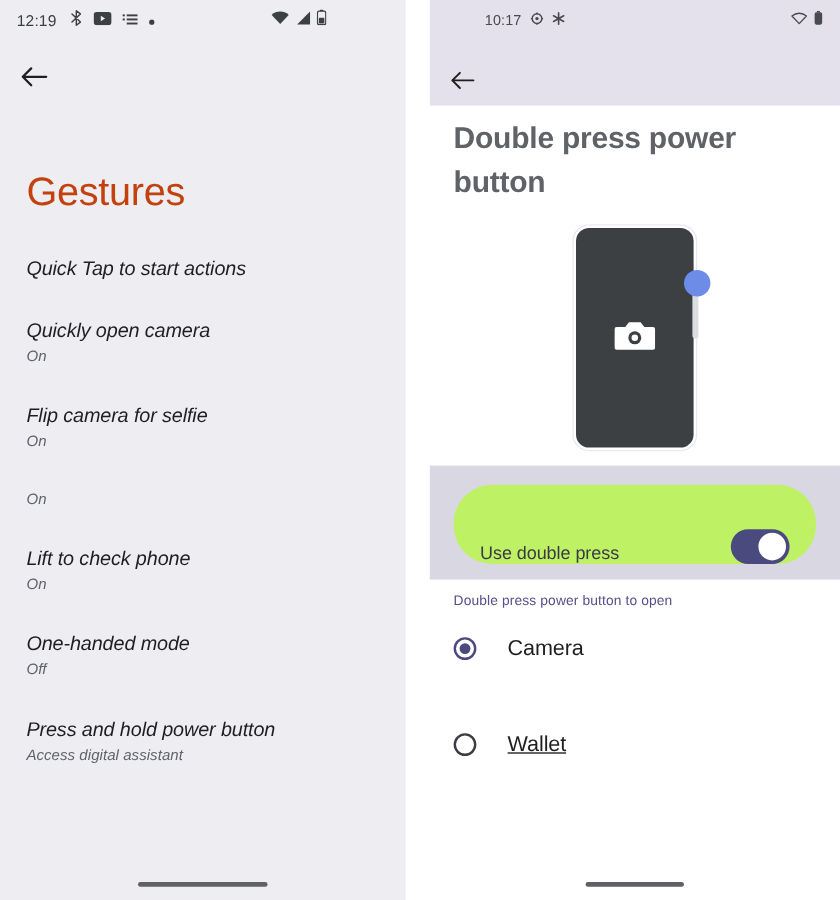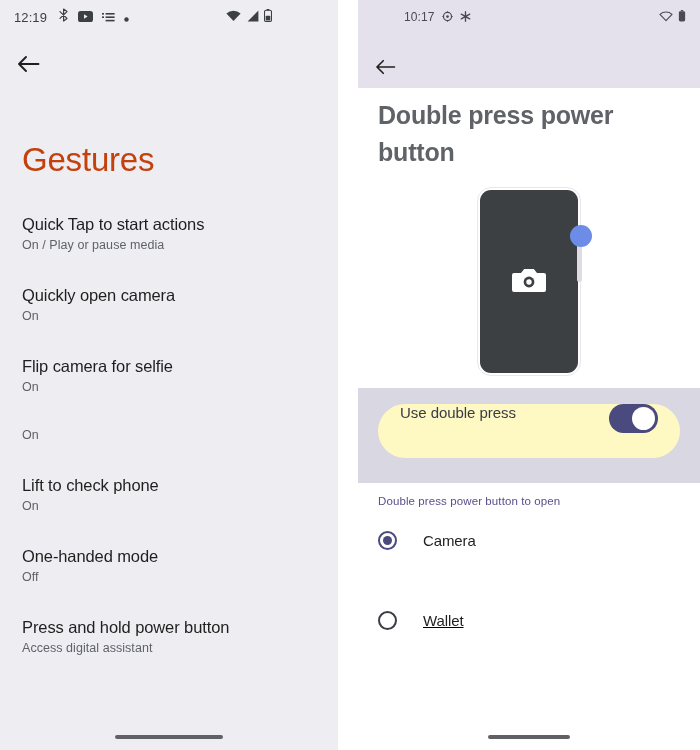--- a/index.html
+++ b/index.html
@@ -96,20 +96,21 @@
     letter-spacing: -0.2px;
     font-family: "Liberation Sans", sans-serif;
   }
 
   
   .list {
     position: absolute;
     left: 0;
     top: 213px;
     width: 382px;
+    font-style: italic;
   }
   .list-item {
     padding: 0 22px;
     margin-bottom: 30px;
   }
   .li-title {
     font-size: 16.5px;
     line-height: 22px;
     color: #1F1F1F;
     letter-spacing: -0.1px;
@@ -250,25 +251,25 @@
     top: 388px;
     width: 342px;
     height: 95px;
     background: #D9D7E2;
   }
   .toggle-card {
     position: absolute;
     left: 20px;
     top: 404px;
     width: 302px;
-    height: 54px;
-    background: #fef9c3;
+    height: 66px;
+    background: #bef264;
     border-radius: 32px;
     display: flex;
-    align-items: flex-start;
+    align-items: flex-end;
     padding: 0 22px;
     box-sizing: border-box;
   }
   .toggle-label {
     font-size: 15px;
     color: #3A3A48;
     letter-spacing: -0.05px;
   }
   .switch {
     margin-left: auto;
@@ -323,21 +324,21 @@
   }
   .radio-outer.off { border-color: #3C3C44; }
   .radio-inner {
     width: 9px;
     height: 9px;
     border-radius: 50%;
     background: #4A4A7E;
   }
   .radio-text {
     margin-left: 26px;
-    font-size: 15px;
+    font-size: 18px;
     color: #1F1F1F;
     letter-spacing: -0.1px;
   }
 </style>
 </head>
 <body>
 
 <div class="screens">
 
   <div class="panel-left">
@@ -398,21 +399,20 @@
           <path d="M21.5 10 L2 10 M9 3 L2 10 L9 17" fill="none" stroke="#1F1F1F" stroke-width="1.9" stroke-linecap="round" stroke-linejoin="round"></path>
         </svg>
       </span>
     </div>
 
     <div class="gestures-title">Gestures</div>
 
     <div class="list">
       <div class="list-item">
         <div class="li-title">Quick Tap to start actions</div>
-        <div class="li-sub">On / Play or pause media</div>
       </div>
       <div class="list-item">
         <div class="li-title">Quickly open camera</div>
         <div class="li-sub">On</div>
       </div>
       <div class="list-item">
         <div class="li-title">Flip camera for selfie</div>
         <div class="li-sub">On</div>
       </div>
       <div class="list-item">

